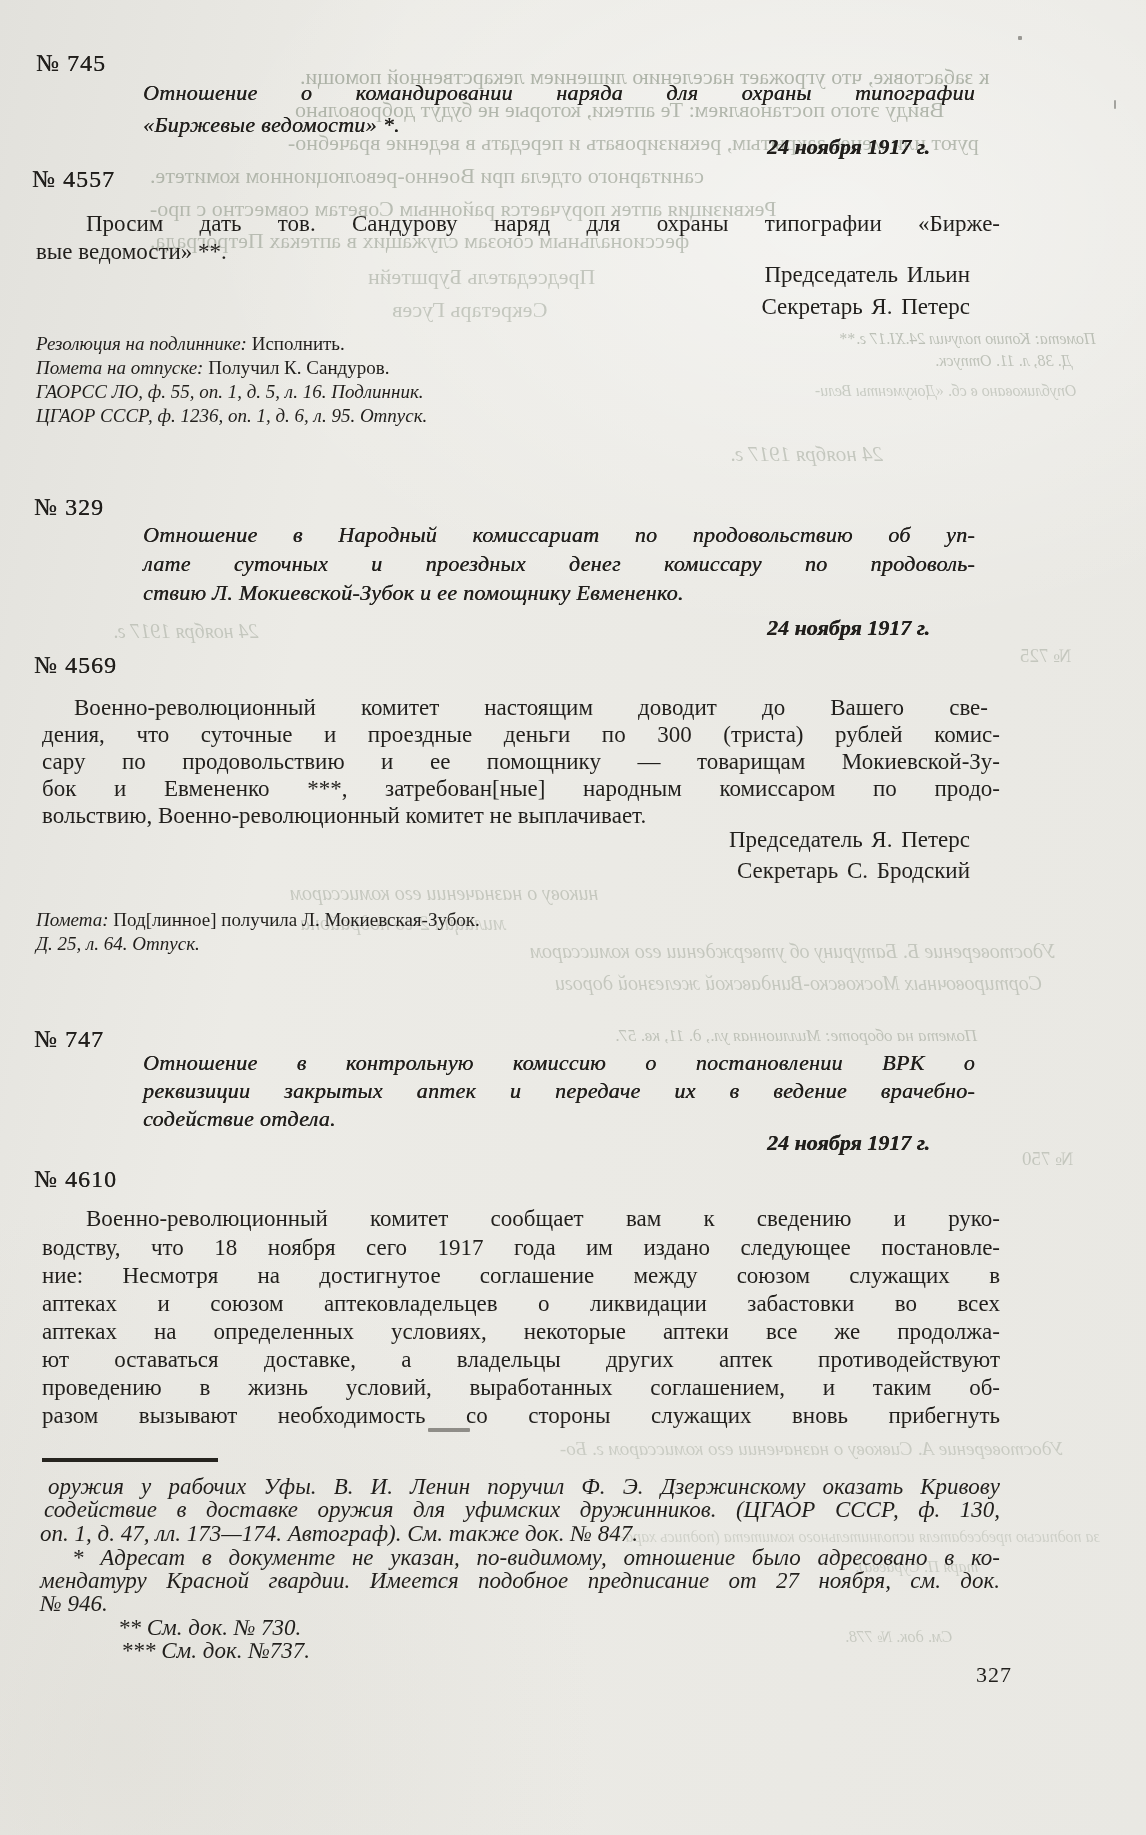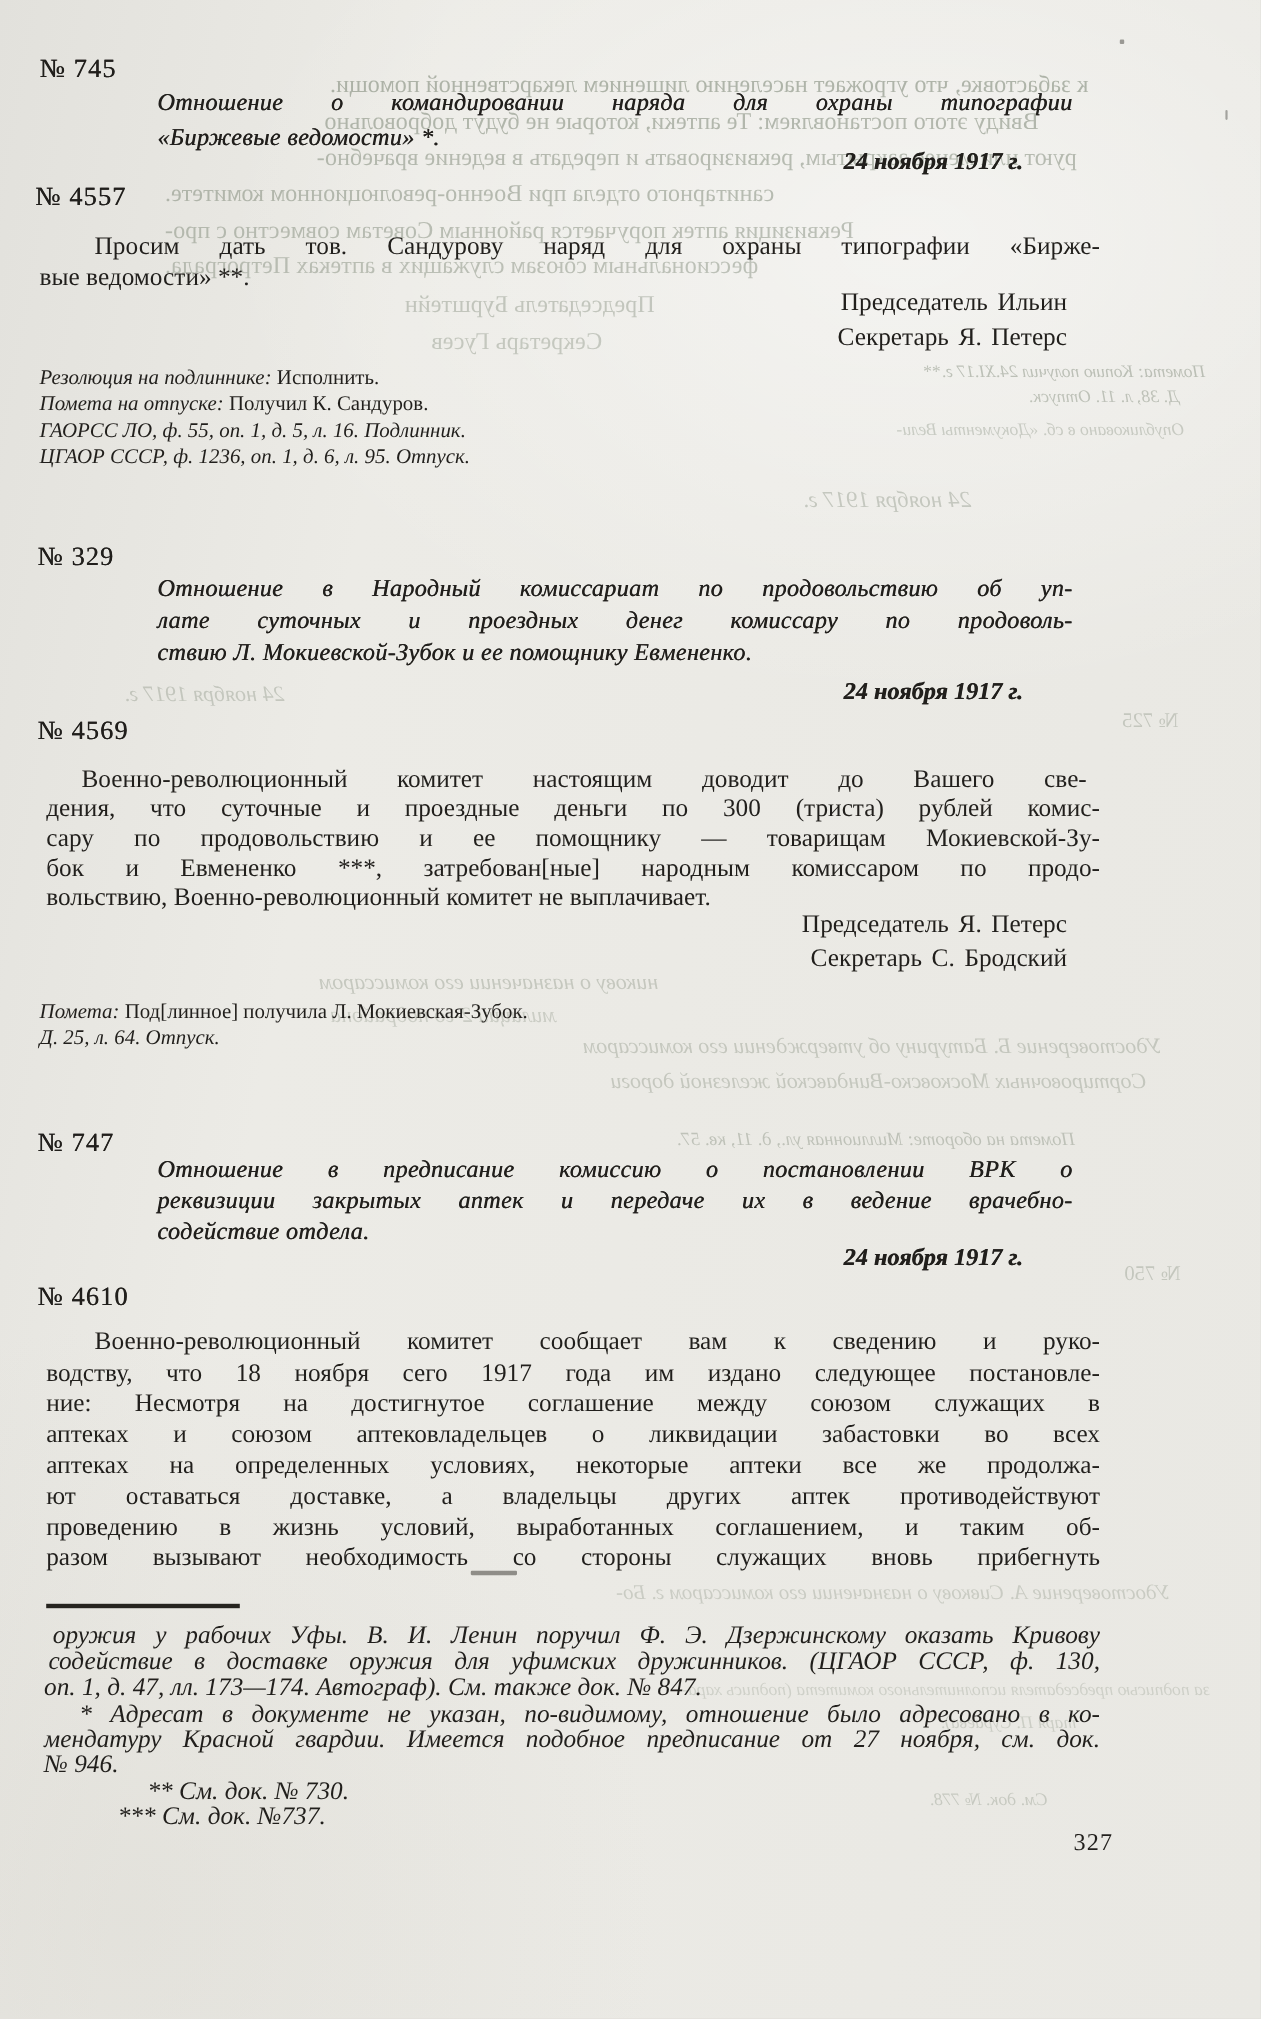--- a/index.html
+++ b/index.html
@@ -100,39 +100,39 @@
   <div class="abs bodyline jl" style="left:42px; top:722px; width:958px">дения, что суточные и проездные деньги по 300 (триста) рублей комис-</div>
   <div class="abs bodyline jl" style="left:42px; top:749px; width:958px">сару по продовольствию и ее помощнику — товарищам Мокиевской-Зу-</div>
   <div class="abs bodyline jl" style="left:42px; top:776px; width:958px">бок и Евмененко ***, затребован[ные] народным комиссаром по продо-</div>
   <div class="abs nw bodyline" style="left:42px; top:803px">вольствию, Военно-революционный комитет не выплачивает.</div>
   <div class="abs nw sig" style="left:560px; top:827px; width:410px">Председатель Я. Петерс</div>
   <div class="abs nw sig" style="left:560px; top:858px; width:410px">Секретарь С. Бродский</div>
   <div class="abs nw legend" style="left:36px; top:909px"><span class="it">Помета:</span><span> Под[линное] получила Л. Мокиевская-Зубок.</span></div>
   <div class="abs nw legend" style="left:36px; top:933px"><span class="it">Д. 25, л. 64. Отпуск.</span><span></span></div>
 
   <div class="abs nw docnum thick" style="left:34px; top:1026px">№ 747</div>
-  <div class="abs heading thick jl" style="left:143px; top:1050px; width:832px">Отношение в предписание комиссию о постановлении ВРК о</div>
+  <div class="abs heading thick jl" style="left:143px; top:1050px; width:832px">Отношение в контрольную комиссию о постановлении ВРК о</div>
   <div class="abs heading thick jl" style="left:143px; top:1078px; width:832px">реквизиции закрытых аптек и передаче их в ведение врачебно-</div>
   <div class="abs nw heading thick" style="left:143px; top:1106px">содействие отдела.</div>
   <div class="abs nw date thick" style="left:630px; top:1130px; width:300px">24 ноября 1917 г.</div>
   <div class="abs nw docnum thick" style="left:34px; top:1166px">№ 4610</div>
   <div class="abs bodyline jl" style="left:42px; top:1206px; width:958px; text-indent:44px">Военно-революционный комитет сообщает вам  к сведению и руко-</div>
   <div class="abs bodyline jl" style="left:42px; top:1235px; width:958px">водству, что 18 ноября сего 1917 года им издано следующее постановле-</div>
   <div class="abs bodyline jl" style="left:42px; top:1263px; width:958px">ние: Несмотря на достигнутое соглашение между союзом служащих в</div>
   <div class="abs bodyline jl" style="left:42px; top:1291px; width:958px">аптеках и союзом аптековладельцев о ликвидации забастовки во всех</div>
   <div class="abs bodyline jl" style="left:42px; top:1319px; width:958px">аптеках на определенных условиях, некоторые аптеки все же продолжа-</div>
   <div class="abs bodyline jl" style="left:42px; top:1347px; width:958px">ют оставаться доставке, а владельцы других аптек противодействуют</div>
   <div class="abs bodyline jl" style="left:42px; top:1375px; width:958px">проведению в жизнь условий, выработанных соглашением, и таким об-</div>
   <div class="abs bodyline jl" style="left:42px; top:1403px; width:958px">разом вызывают необходимость со стороны служащих вновь прибегнуть</div>
 
   <div class="abs rule" style="left:42px; top:1458px; width:176px; height:4px"></div>
   <div class="abs fn jl" style="left:48px; top:1474px; width:952px">оружия у рабочих Уфы. В. И. Ленин поручил Ф. Э. Дзержинскому оказать Кривову</div>
   <div class="abs fn jl" style="left:44px; top:1497px; width:956px">содействие в доставке оружия для уфимских дружинников. (ЦГАОР СССР, ф. 130,</div>
   <div class="abs nw fn" style="left:40px; top:1521px">оп. 1, д. 47, лл. 173—174. Автограф). См. также док. № 847.</div>
   <div class="abs fn jl" style="left:42px; top:1545px; width:958px; text-indent:30px">* Адресат в документе не указан, по-видимому, отношение было адресовано в ко-</div>
   <div class="abs fn jl" style="left:40px; top:1568px; width:960px">мендатуру Красной гвардии. Имеется подобное предписание от 27 ноября, см. док.</div>
   <div class="abs nw fn" style="left:40px; top:1591px">№ 946.</div>
-  <div class="abs nw fn" style="left:134px; top:1615px">** См. док. № 730.</div>
-  <div class="abs nw fn" style="left:107px; top:1638px">*** См. док. №737.</div>
+  <div class="abs nw fn" style="left:118px; top:1615px">** См. док. № 730.</div>
+  <div class="abs nw fn" style="left:121px; top:1638px">*** См. док. №737.</div>
 
   <div class="abs nw pagenum" style="left:900px; top:1662px; width:112px">327</div>
 
 </div>
 
 </body></html>

